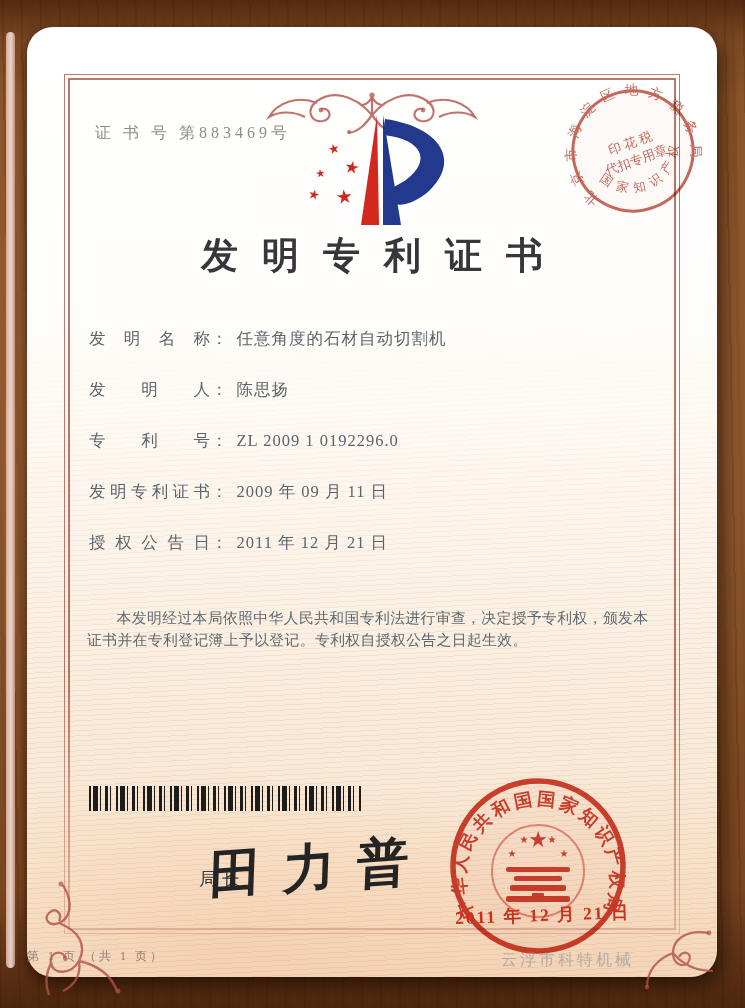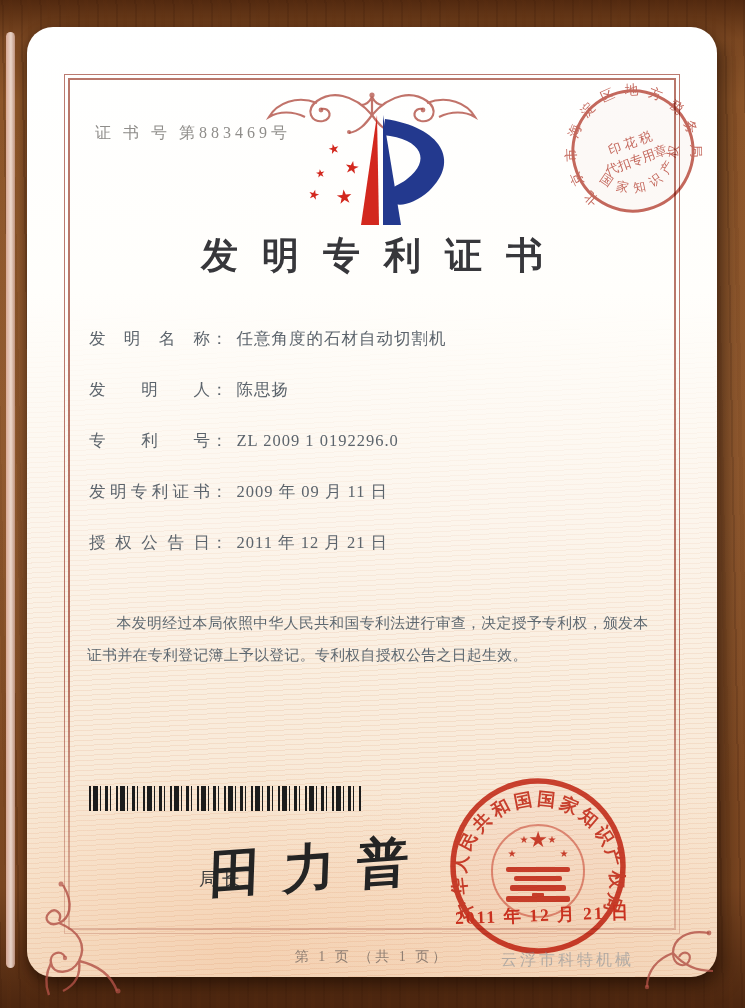--- a/index.html
+++ b/index.html
@@ -35,41 +35,41 @@
   .logo{position:absolute;left:262px;top:84px;width:176px;height:120px;}
   .title{position:absolute;left:0;right:0;top:204px;text-align:center;font-size:37px;
     color:#37373b;font-weight:700;letter-spacing:24px;text-indent:24px;}
   
   .fields{position:absolute;left:62px;top:301px;width:560px;}
   .field{height:51px;font-size:16.5px;color:#5c646c;letter-spacing:1px;}
   .flabel{display:inline-block;width:122px;text-align:justify;text-align-last:justify;}
   .fcolon{display:inline-block;margin-right:8px;}
   
   .paras{position:absolute;left:60px;top:580px;width:572px;font-size:14.8px;
-    line-height:32px;color:#5e6870;}
+    line-height:22px;color:#5e6870;}
   .paras p{margin:0;text-indent:2em;letter-spacing:.4px;}
   
   .barcode{position:absolute;left:62px;top:759px;width:274px;height:25px;background:
     repeating-linear-gradient(90deg,#1c1c1c 0 2px,rgba(0,0,0,0) 2px 4px,#1c1c1c 4px 9px,
       rgba(0,0,0,0) 9px 11px,#1c1c1c 11px 12px,rgba(0,0,0,0) 12px 16px,#1c1c1c 16px 19px,
       rgba(0,0,0,0) 19px 21px,#1c1c1c 21px 22px,rgba(0,0,0,0) 22px 27px);}
   
   .sig-title{position:absolute;left:124px;top:840px;font-size:18px;color:#3c3c3c;letter-spacing:5px;margin-left:48px;}
   .sig-name{position:absolute;left:182px;top:806px;font-size:52px;color:#242424;
     font-family:"DejaVu Sans",sans-serif;font-weight:600;letter-spacing:22px;
     transform:rotate(-4deg) skewX(-6deg);}
   
   .grant-seal{position:absolute;left:420px;top:748px;width:182px;height:182px;
     mix-blend-mode:multiply;opacity:.93;}
   .seal-date{position:absolute;left:428px;top:876px;font-size:17.5px;color:#c9311f;
     letter-spacing:2px;transform:rotate(-2deg);font-weight:600;}
   
   .tax-stamp{position:absolute;left:536px;top:54px;width:140px;height:140px;
     transform:rotate(-20deg);mix-blend-mode:multiply;opacity:.9;}
-  .footer{position:absolute;left:0;right:0;top:921px;text-align:center;font-size:14px;
+  .footer{position:absolute;left:0;right:0;top:921px;font-size:12px;
     color:#8e7e72;letter-spacing:3px;}
   .watermark{position:absolute;left:462px;top:923px;font-size:16px;letter-spacing:3px;
     color:rgba(125,138,150,.55);margin-left:12px;}
   .orn-top{position:absolute;left:226px;top:58px;width:238px;height:56px;}
   .orn-bl{position:absolute;left:8px;top:852px;width:120px;height:118px;}
   .orn-br{position:absolute;left:590px;top:898px;width:100px;height:70px;}
 </style>
 </head>
 <body>
 

